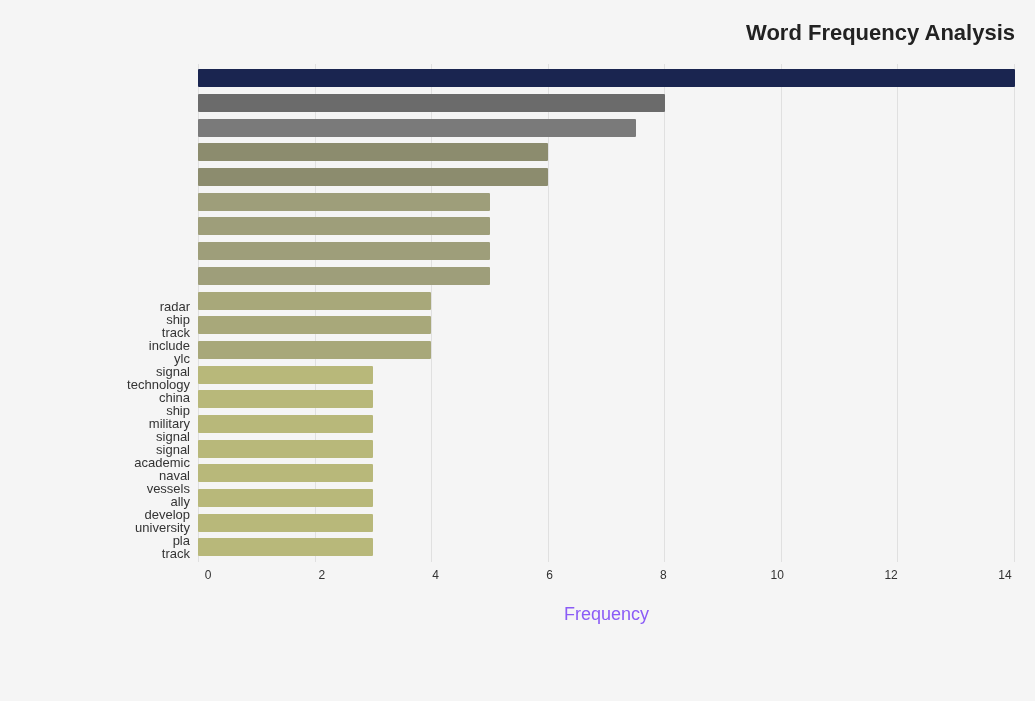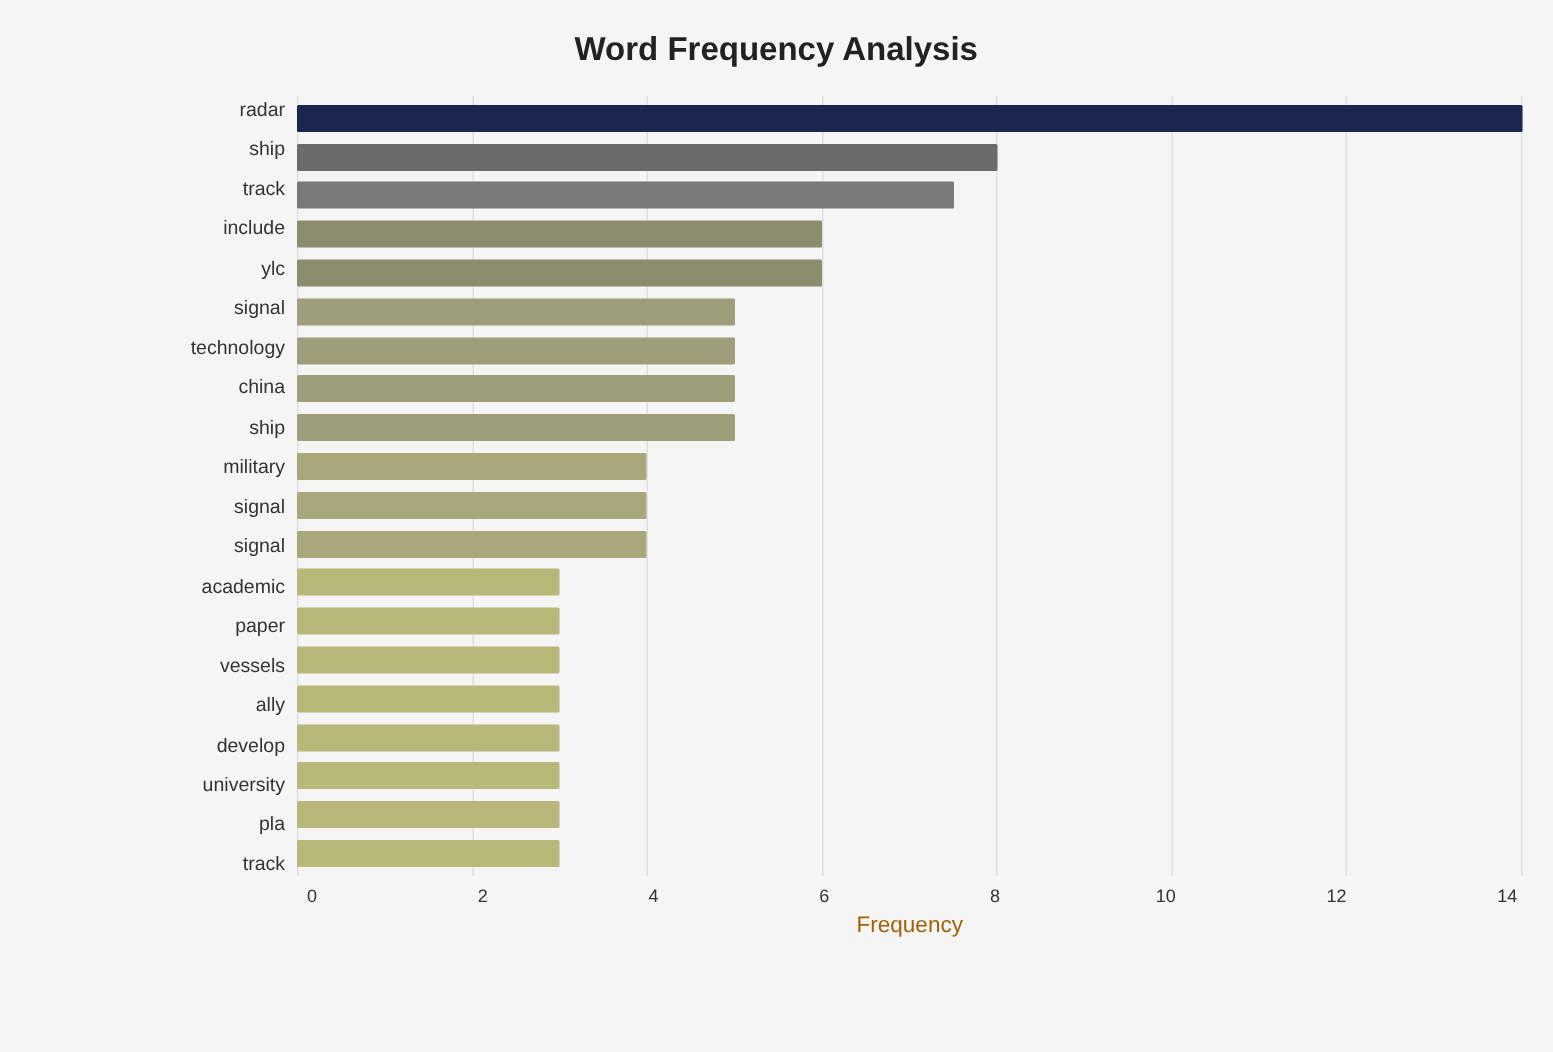--- a/index.html
+++ b/index.html
@@ -13,21 +13,21 @@
       justify-content: center;
     }
     .chart-container {
       background: #f5f5f5;
       width: 1035px;
       height: 701px;
       padding: 20px 20px 60px 100px;
       position: relative;
     }
     .chart-title {
-      text-align: center;
+      text-align: right;
       font-size: 22px;
       font-weight: bold;
       color: #222;
       margin-bottom: 18px;
       margin-left: -80px;
     }
     .chart-area {
       display: flex;
       flex-direction: column;
       width: 100%;
@@ -36,21 +36,21 @@
     }
     .bars-section {
       display: flex;
       flex-direction: row;
       flex: 1;
       position: relative;
     }
     .y-labels {
       display: flex;
       flex-direction: column;
-      justify-content: space-between;
+      justify-content: flex-end;
       width: 90px;
       margin-right: 8px;
       padding-top: 2px;
       padding-bottom: 2px;
     }
     .y-label {
       text-align: right;
       font-size: 13px;
       color: #333;
       line-height: 1;
@@ -102,23 +102,23 @@
       padding: 0 0;
     }
     .x-tick-label {
       font-size: 12px;
       color: #333;
       text-align: center;
       width: 20px;
     }
     .x-axis-title {
       text-align: center;
-      font-size: 15px;
-      color: #a16207;
-      margin-top: 4px;
+      font-size: 18px;
+      color: #8b5cf6;
+      margin-top: 22px;
     }
   </style>
 </head>
 <body>
 
 <div class="chart-container">
   <div class="chart-title">Word Frequency Analysis</div>
 
   <div class="chart-area">
     <div class="bars-section">
@@ -129,21 +129,21 @@
           <div class="y-label">include</div>
           <div class="y-label">ylc</div>
           <div class="y-label">signal</div>
           <div class="y-label">technology</div>
           <div class="y-label">china</div>
           <div class="y-label">ship</div>
           <div class="y-label">military</div>
           <div class="y-label">signal</div>
           <div class="y-label">signal</div>
           <div class="y-label">academic</div>
-          <div class="y-label">paper</div>
+          <div class="y-label">naval</div>
           <div class="y-label">vessels</div>
           <div class="y-label">ally</div>
           <div class="y-label">develop</div>
           <div class="y-label">university</div>
           <div class="y-label">pla</div>
           <div class="y-label">track</div>
         </div>
       <div class="plot-area">
         <div class="grid-lines" id="grid-lines">
             <div class="grid-line"></div>

